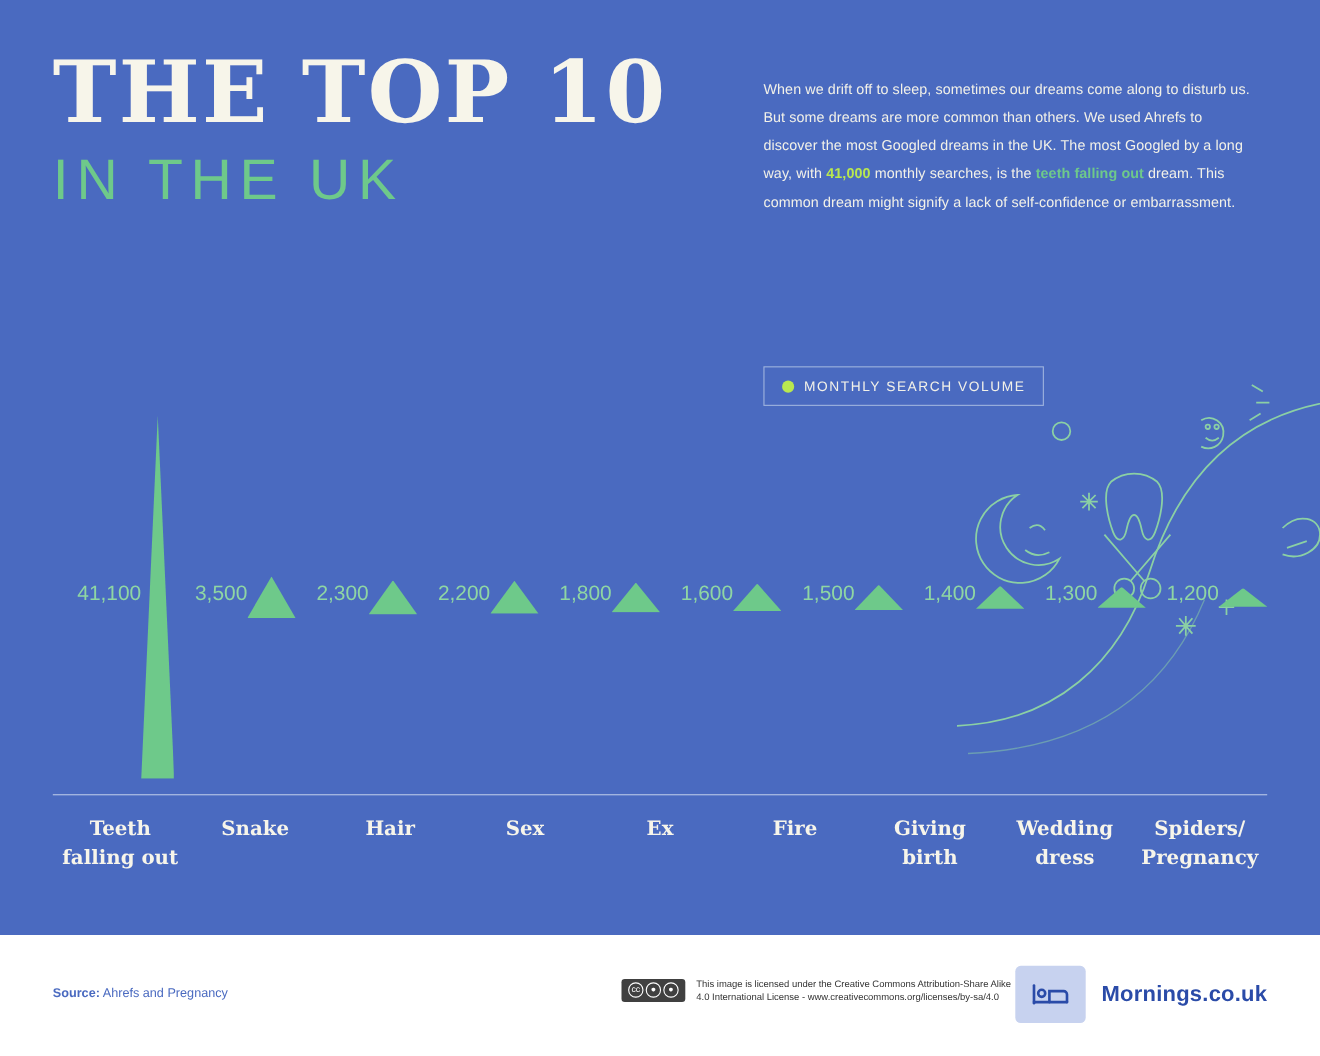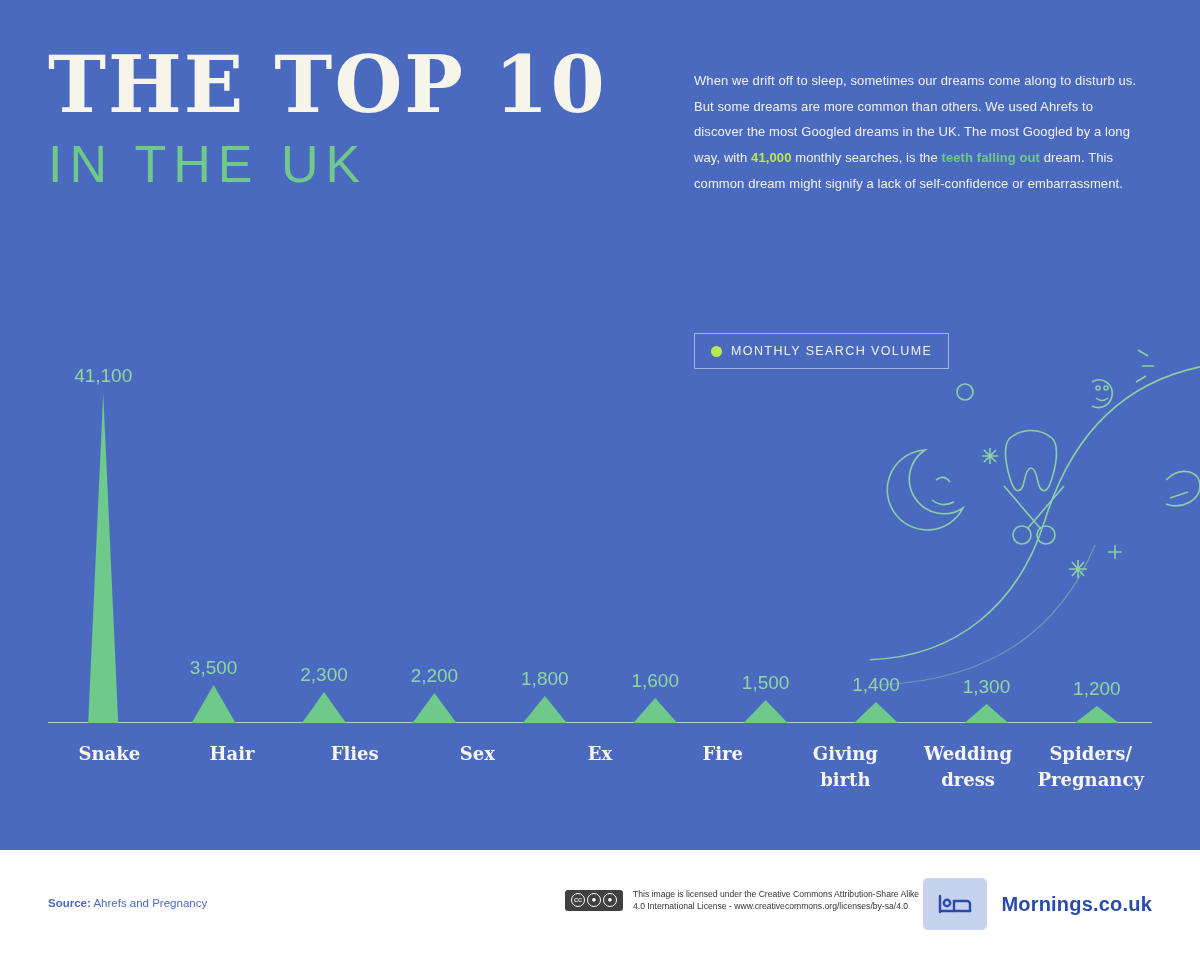--- a/index.html
+++ b/index.html
@@ -104,21 +104,21 @@
     left:0; right:0; bottom:82px;
     height:360px;
     display:flex;
     align-items:flex-end;
   }
   .bar-col {
     flex:1 1 0;
     position:relative;
     height:100%;
     display:flex;
-    flex-direction:column;
+    flex-direction:row;
     justify-content:flex-end;
     align-items:center;
   }
   .bar-value {
     color:#8fd6a3;
     font-size:19px;
     margin-bottom:6px;
     white-space:nowrap;
   }
   .bar-tri {
@@ -296,27 +296,28 @@
         <div class="bar-tri" style="height:19px"></div>
       </div>
       <div class="bar-col">
         <div class="bar-value">1,200</div>
         <div class="bar-tri" style="height:17px"></div>
       </div>
     </div>
 
     <div class="labels">
       <div class="label-col">
+        <div>Teeth</div>
+        <div>falling out</div>
+      </div>
+      <div class="label-col">
         <div>Snake</div>
       </div>
       <div class="label-col">
         <div>Hair</div>
-      </div>
-      <div class="label-col">
-        <div>Flies</div>
       </div>
       <div class="label-col">
         <div>Sex</div>
       </div>
       <div class="label-col">
         <div>Ex</div>
       </div>
       <div class="label-col">
         <div>Fire</div>
       </div>

